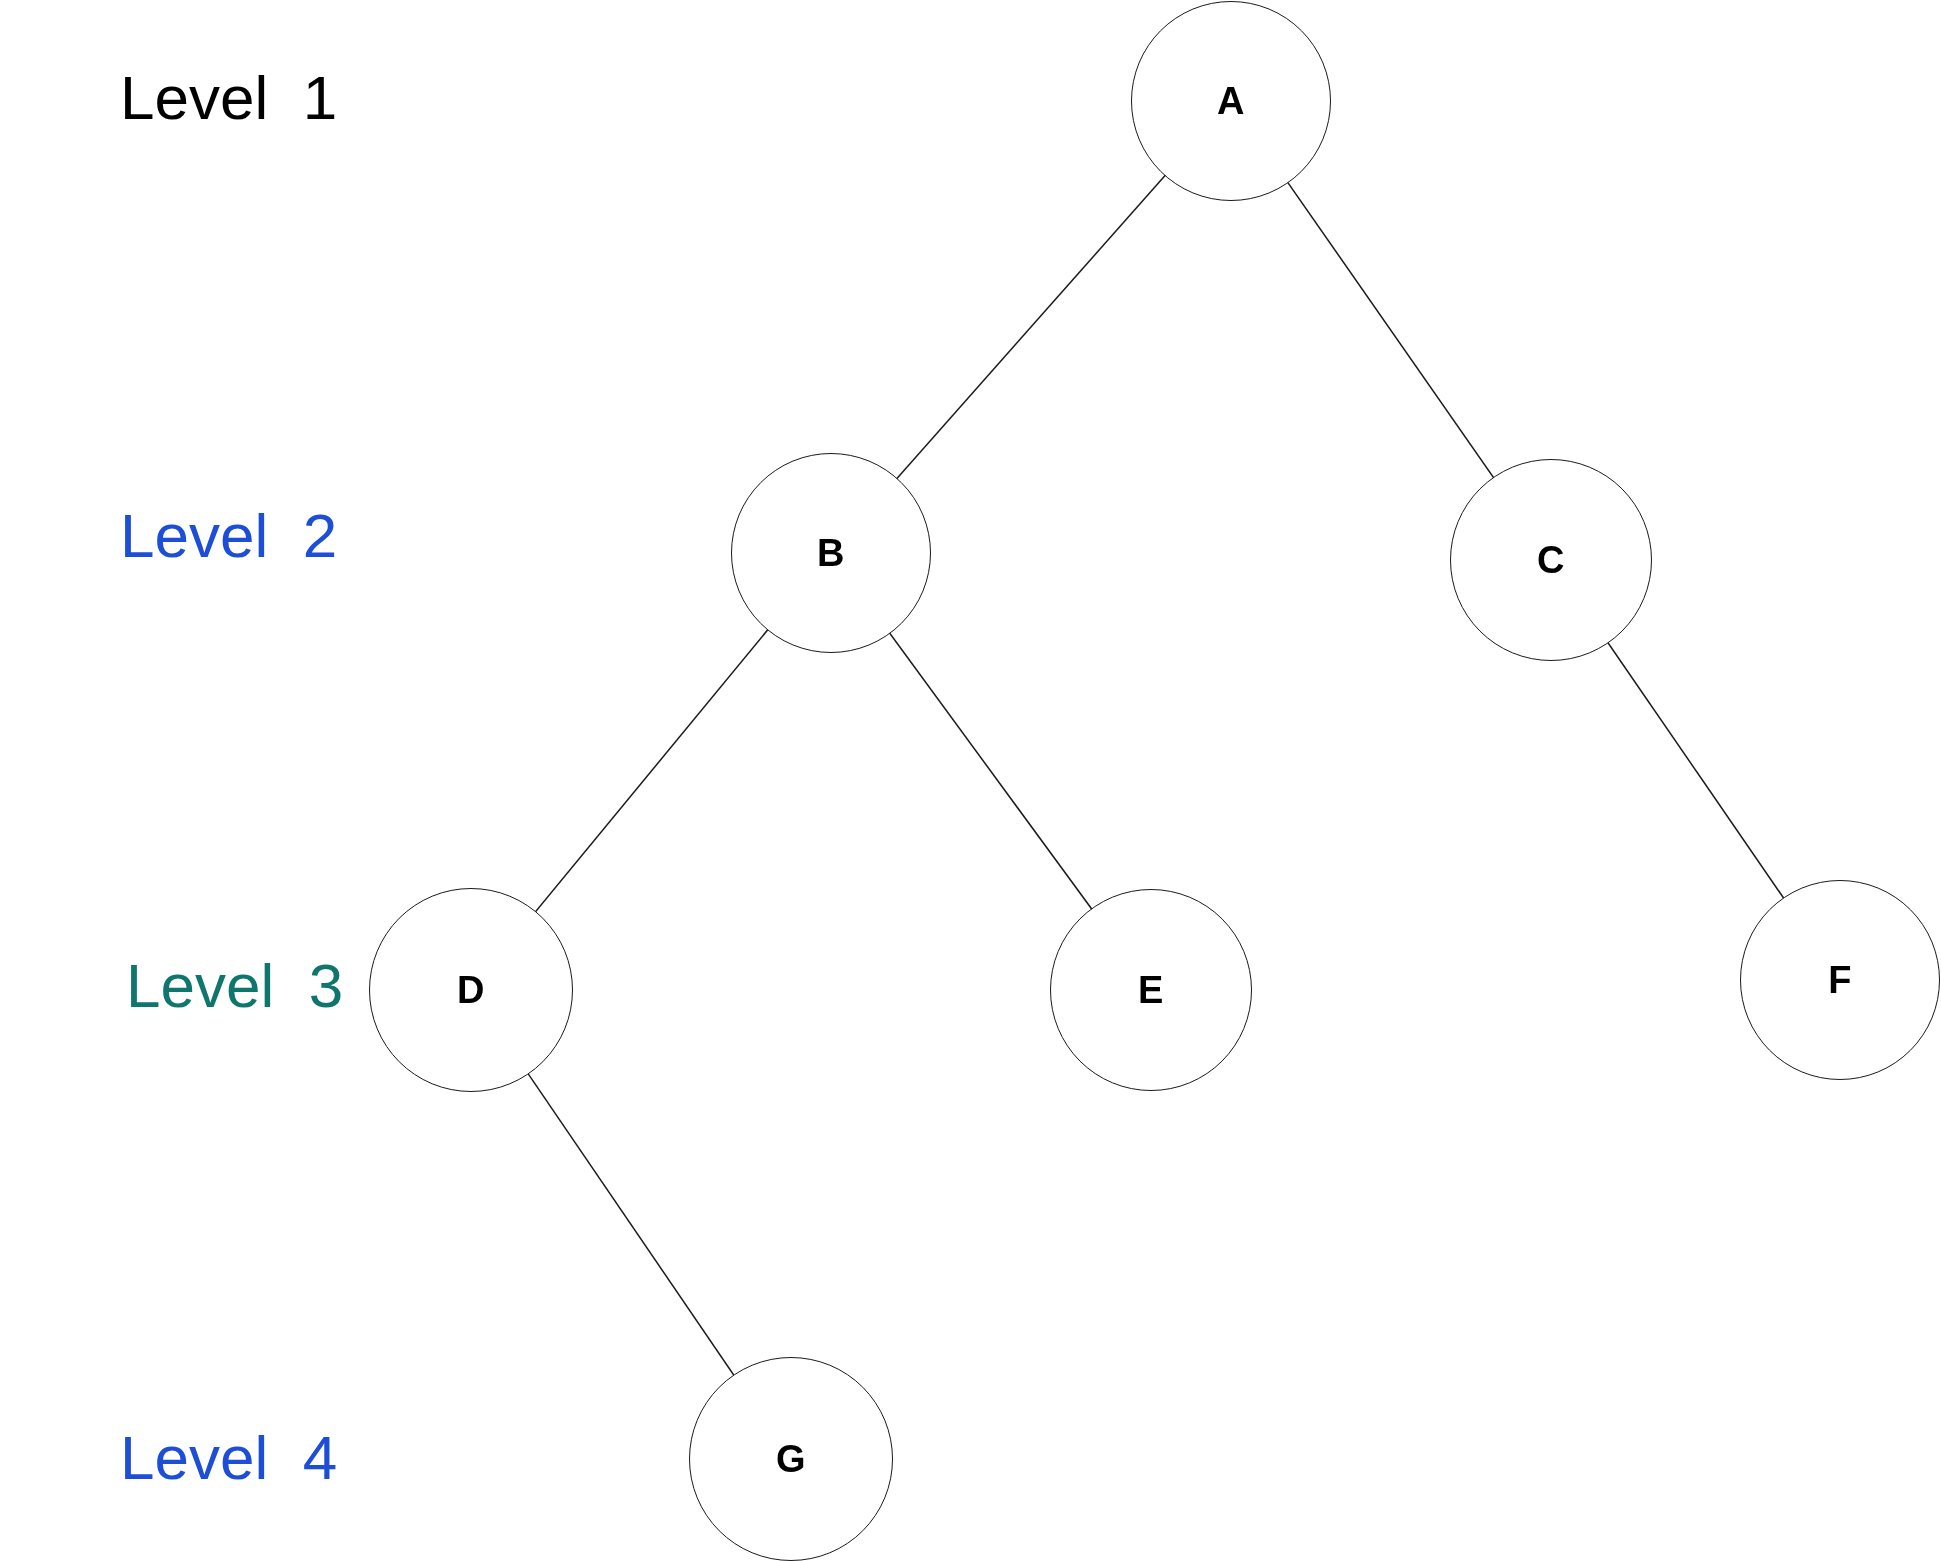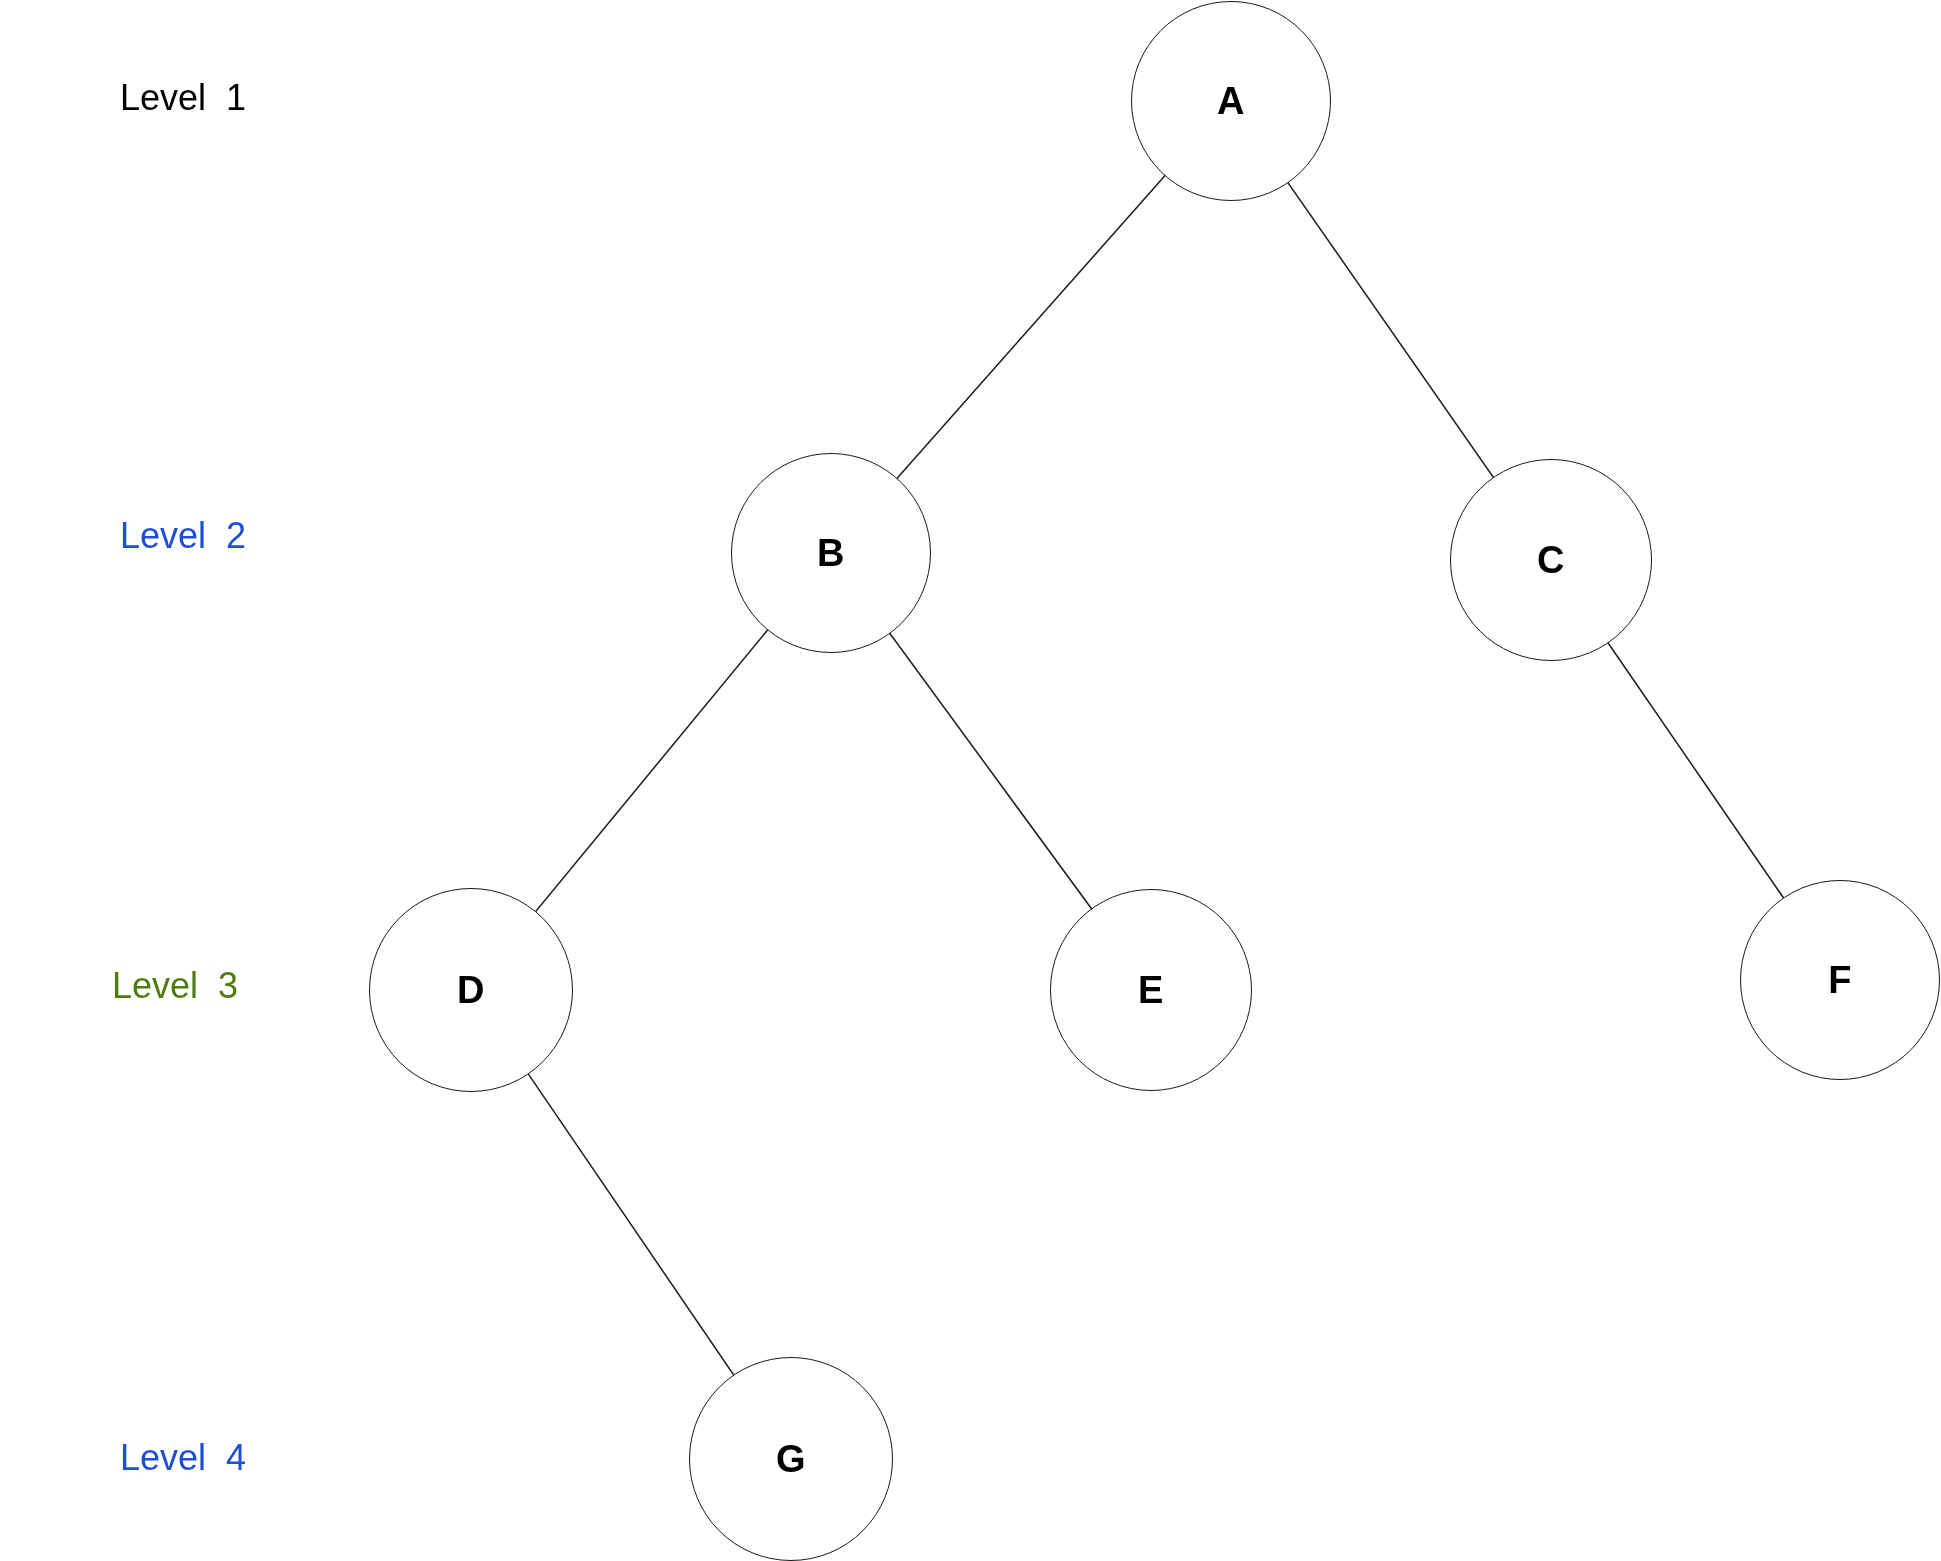--- a/index.html
+++ b/index.html
@@ -32,21 +32,21 @@
     align-items: center;
     justify-content: center;
     font-weight: bold;
     font-size: 38px;
     letter-spacing: 0.5px;
     color: #000000;
     z-index: 2;
   }
   .level-label {
     position: absolute;
-    font-size: 36px;
+    font-size: 62px;
     color: #000000;
     white-space: pre;
     transform: translateY(-54%);
     z-index: 1;
   }
 </style>
 </head>
 <body>
 
 <div id="canvas">
@@ -75,15 +75,15 @@
       <span>E</span>
     </div>
     <div class="tree-node" style="left: 1740px; top: 880px; width: 200px; height: 200px; background: rgb(255, 255, 255); border-color: rgb(26, 26, 26); color: rgb(0, 0, 0);">
       <span>F</span>
     </div>
     <div class="tree-node" style="left: 689px; top: 1357px; width: 204px; height: 204px; background: rgb(255, 255, 255); border-color: rgb(26, 26, 26); color: rgb(0, 0, 0);">
       <span>G</span>
     </div>
     <div class="level-label" style="left: 120px; top: 100px; color: rgb(0, 0, 0);">Level  1</div>
     <div class="level-label" style="left: 120px; top: 538px; color: #1d4ed8;">Level  2</div>
-    <div class="level-label" style="left: 112px; top: 988px; color: #4d7c0f;">Level  3</div>
+    <div class="level-label" style="left: 126px; top: 988px; color: #0f766e;">Level  3</div>
     <div class="level-label" style="left: 120px; top: 1460px; color: #1d4ed8;">Level  4</div>
   </div>
 
 </body></html>

